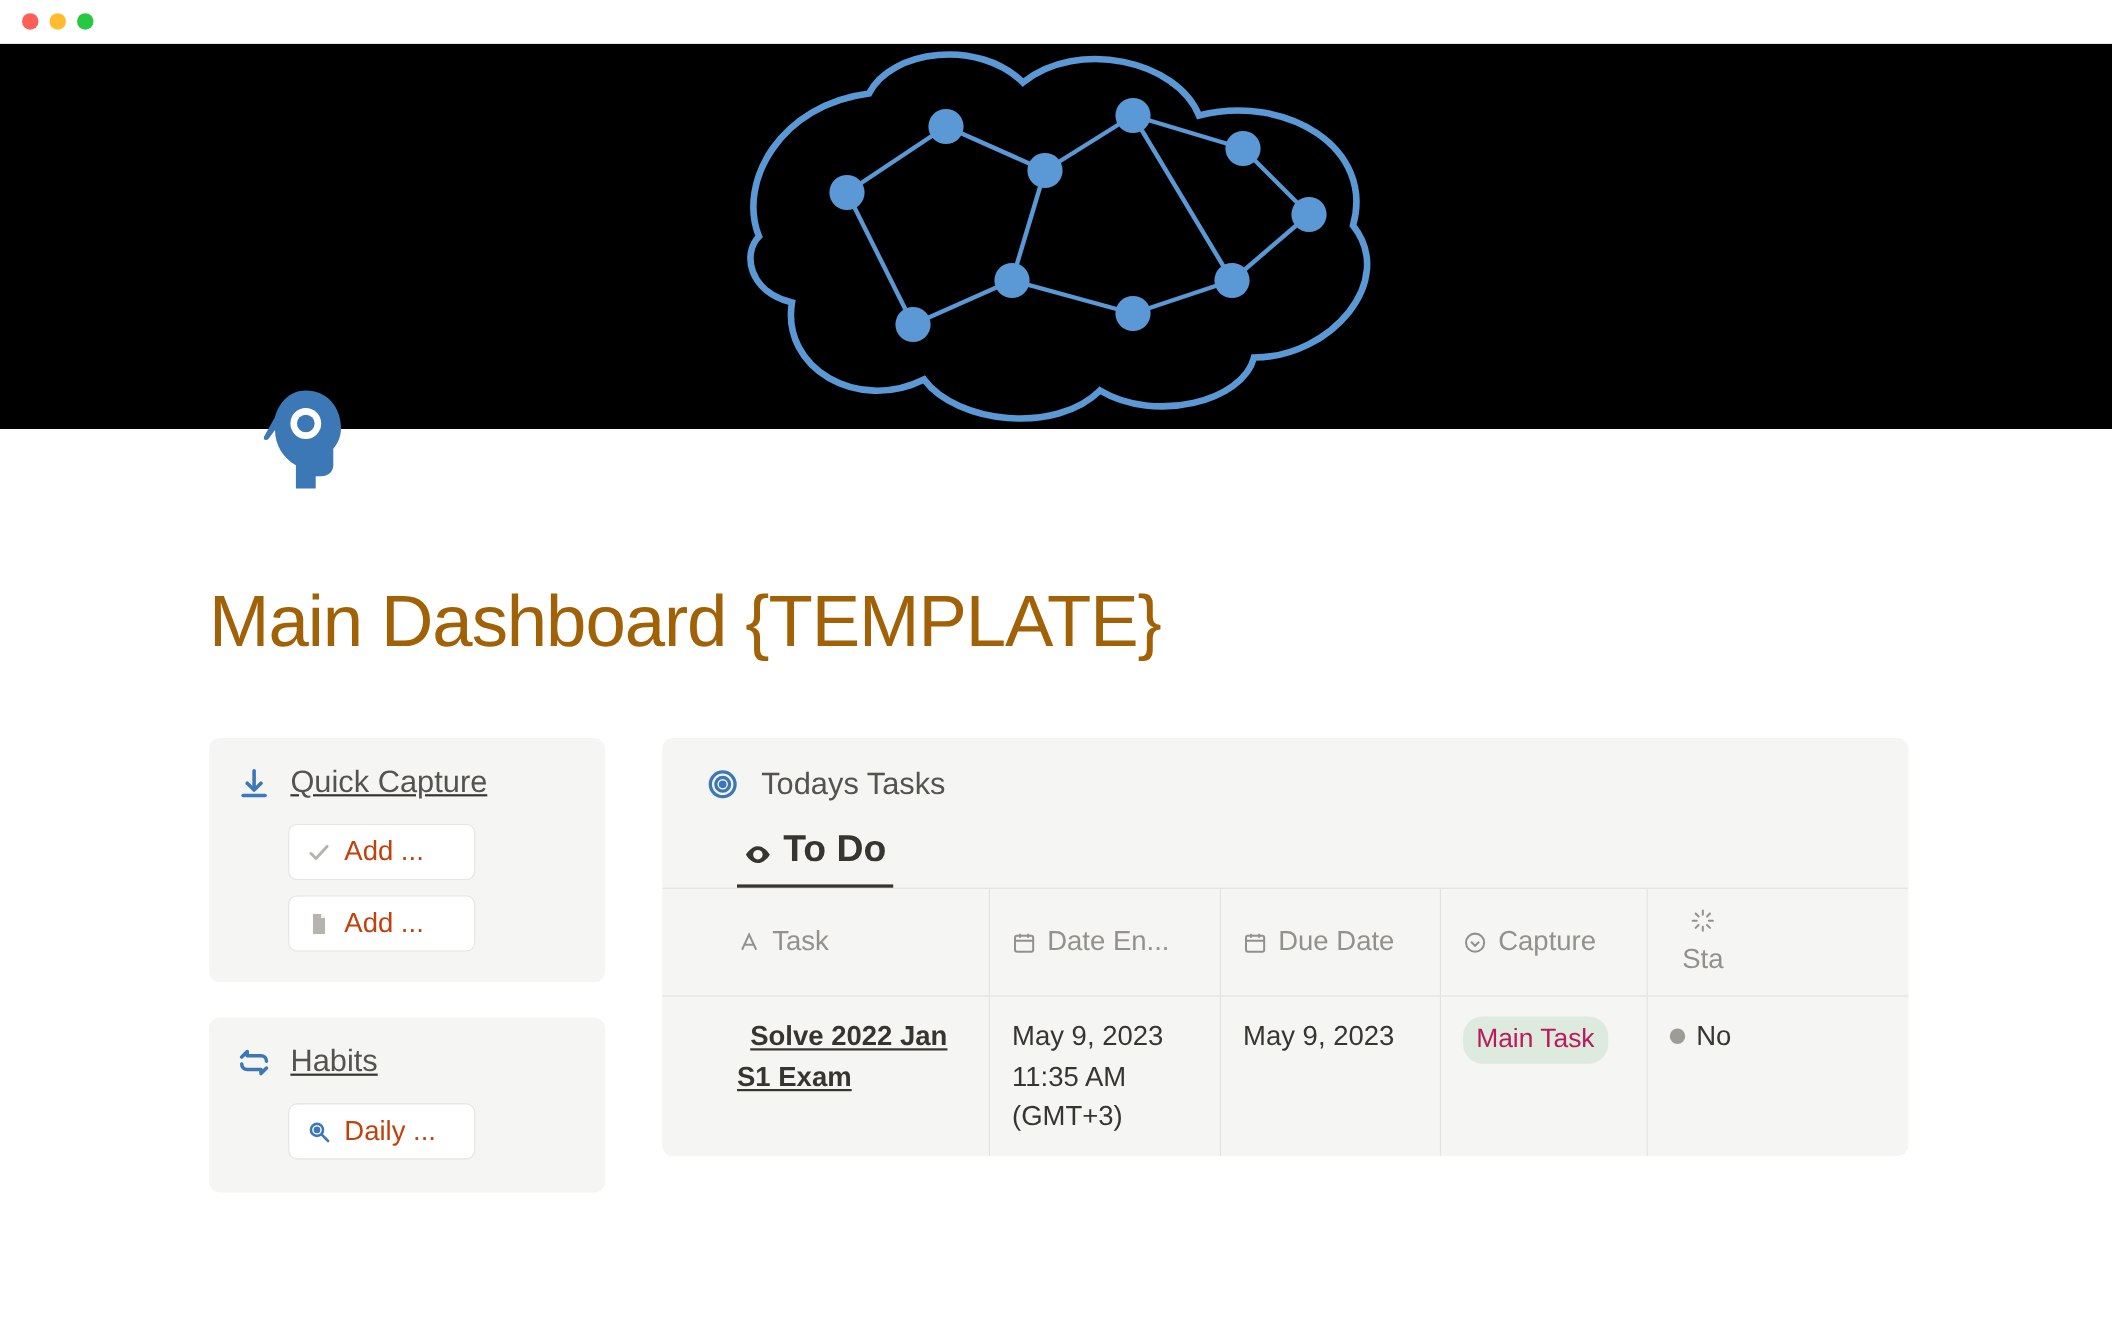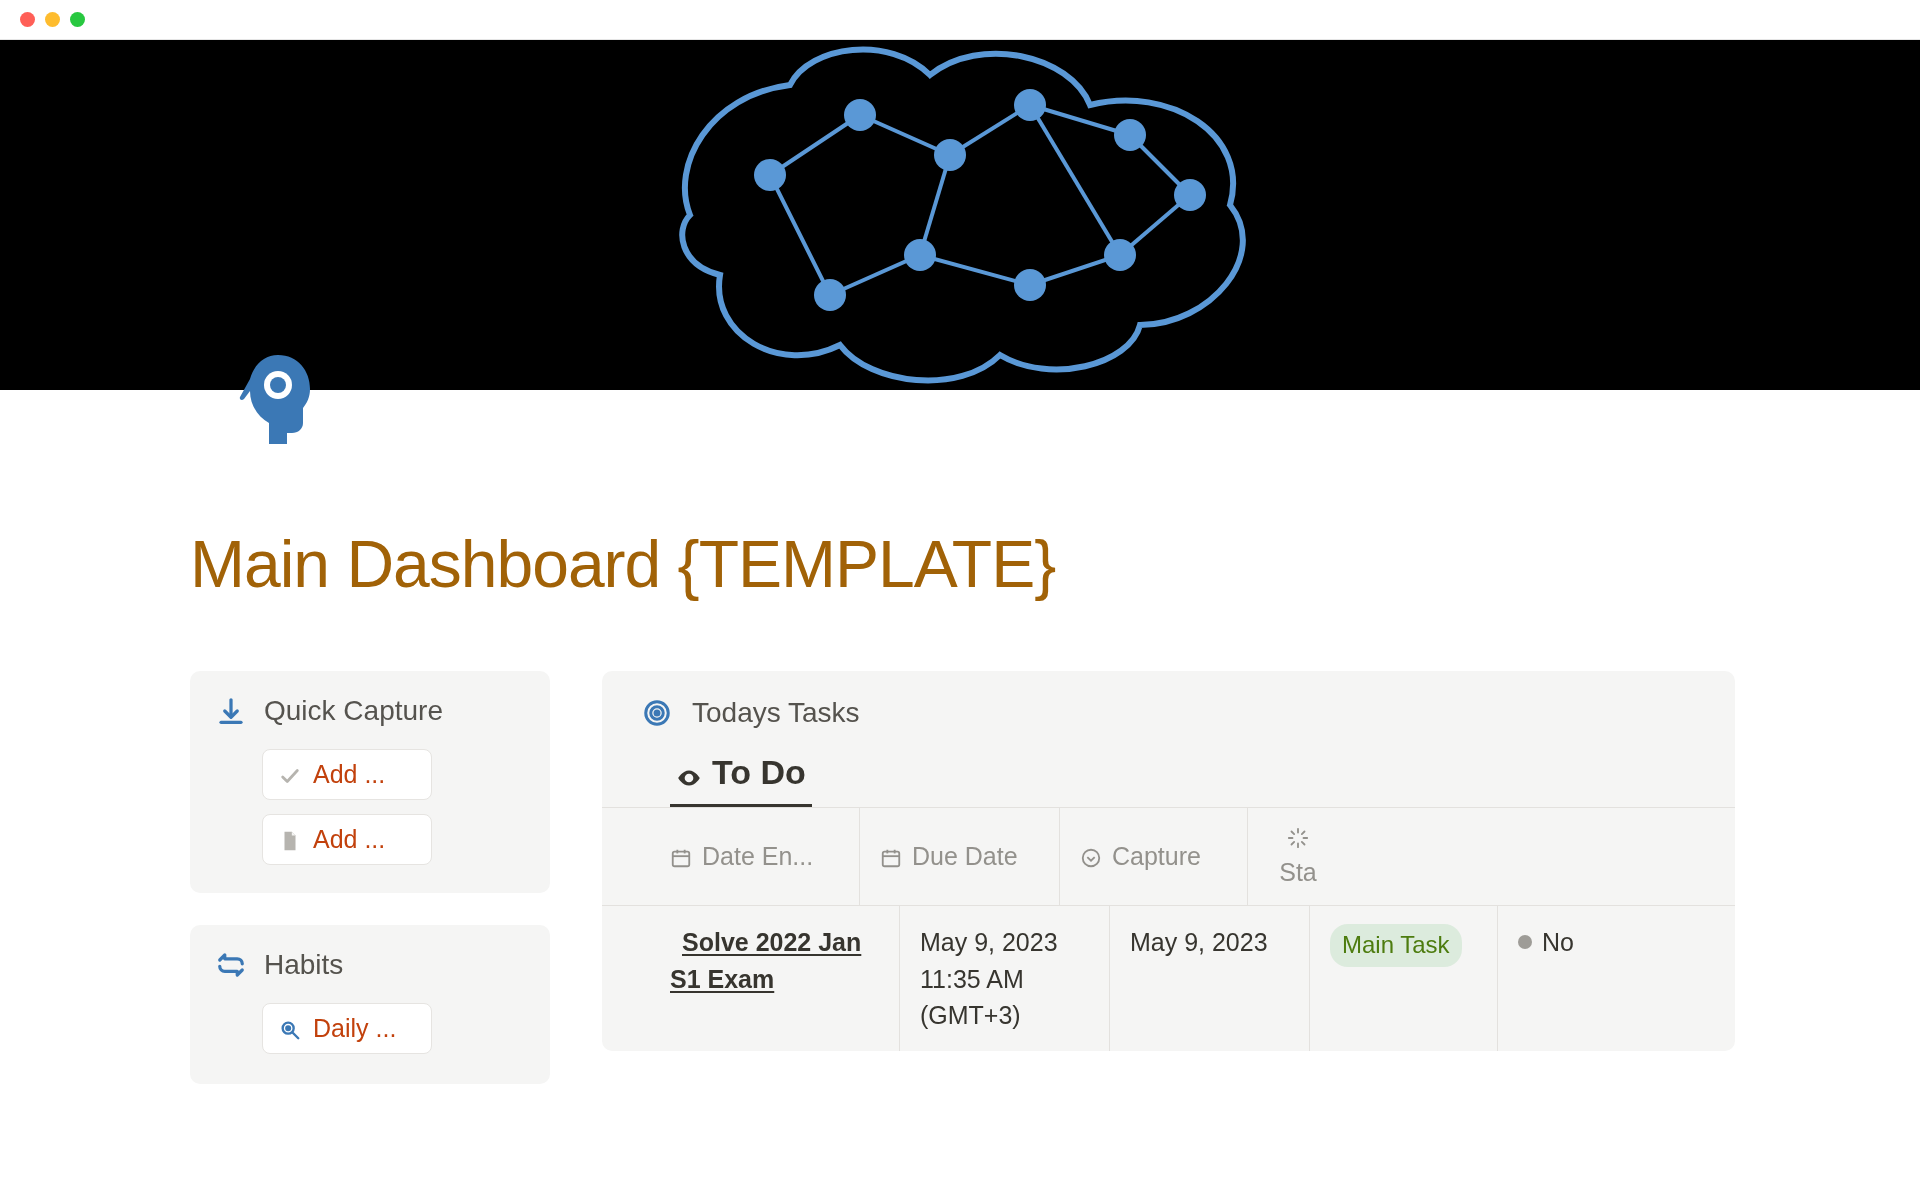--- a/index.html
+++ b/index.html
@@ -67,23 +67,24 @@
   .right-col { flex: 1; }
 
   .callout {
     background: #f5f5f4;
     border-radius: 10px;
     padding: 24px 26px 28px 26px;
     margin-bottom: 32px;
   }
   .callout-header {
     display: flex;
-    align-items: center;
+    align-items: flex-end;
     gap: 18px;
     margin-bottom: 22px;
+    text-decoration: underline;
   }
   .callout-header .icon {
     width: 30px;
     height: 30px;
     display: flex;
     align-items: center;
     justify-content: center;
   }
   .callout-title {
     font-size: 28px;
@@ -191,21 +192,21 @@
   .td:last-child { border-right: none; }
   .task-name {
     font-weight: 700;
     text-decoration: underline;
     text-underline-offset: 3px;
     margin-left: 12px;
   }
   .priority-pill {
     display: inline-block;
     background: #dcebdd;
-    color: #4d7c0f;
+    color: #be185d;
     padding: 4px 12px;
     border-radius: 18px;
     font-size: 24px;
   }
   .status-cell { display:flex; align-items:center; gap:10px; }
   .status-dot {
     width: 14px; height: 14px; border-radius: 50%;
     background: #9e9c97;
   }
 </style>
@@ -358,20 +359,29 @@
               <svg viewBox="0 0 24 24" fill="#37352f">
                   <path d="M12 5C6 5 2 12 2 12s4 7 10 7 10-7 10-7-4-7-10-7zm0 11a4 4 0 1 1 0-8 4 4 0 0 1 0 8z"></path>
                   <circle cx="12" cy="12" r="2" fill="#f5f5f4"></circle>
                 </svg>
             </span>
             <span>To Do</span>
           </div>
         </div>
 
         <div class="table-head">
+          <div class="th col-task">
+            <span class="hicon">
+              <svg viewBox="0 0 24 24" fill="none" stroke="#93918c" stroke-width="2">
+                  <path d="M5 19L12 4l7 15"></path>
+                  <path d="M8 14h8"></path>
+                </svg>
+            </span>
+            <span>Task</span>
+          </div>
           <div class="th col-date">
             <span class="hicon">
               <svg viewBox="0 0 24 24" fill="none" stroke="#93918c" stroke-width="2">
                   <rect x="3" y="5" width="18" height="16" rx="2"></rect>
                   <line x1="3" y1="10" x2="21" y2="10"></line>
                   <line x1="8" y1="3" x2="8" y2="7"></line>
                   <line x1="16" y1="3" x2="16" y2="7"></line>
                 </svg>
             </span>
             <span>Date En...</span>

